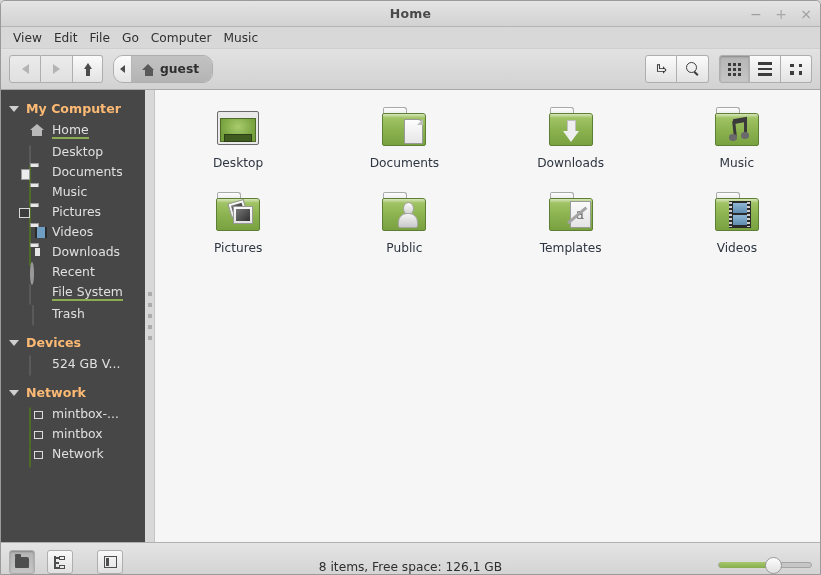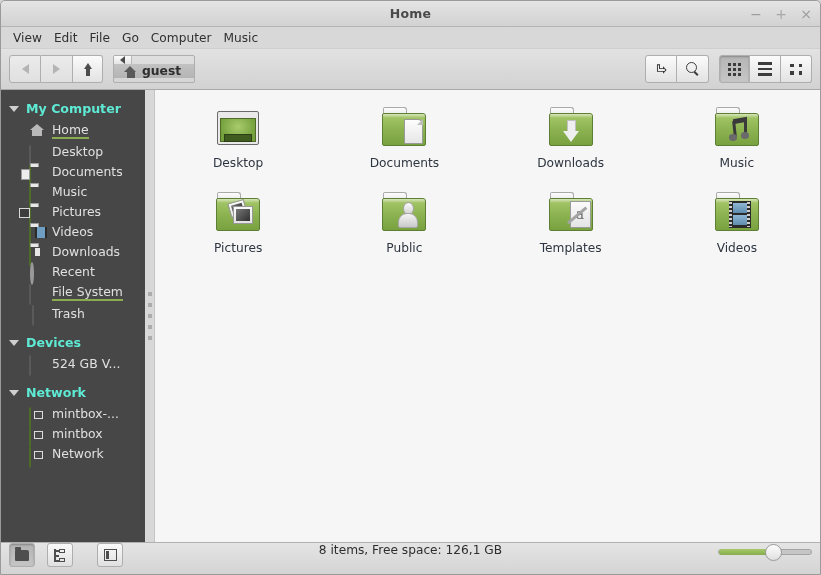--- a/index.html
+++ b/index.html
@@ -91,21 +91,21 @@
   .up-glyph::before {
     content:""; position:absolute; left:1.5px; top:0;
     border-left:4.5px solid transparent; border-right:4.5px solid transparent; border-bottom:6px solid #4c4c4c;
   }
   .up-glyph::after {
     content:""; position:absolute; left:3.5px; top:6px; width:4px; height:7px; background:#4c4c4c;
   }
 
   .breadcrumb {
     display: flex; height: 28px;
-    border: 1px solid #aeaeae; border-radius: 2px; overflow: hidden; flex-direction: column;
+    border: 1px solid #aeaeae; border-radius: 10px; overflow: hidden;
   }
   .bc-prev {
     width: 18px; background: linear-gradient(#fbfbfb,#e4e4e4);
     display:flex; align-items:center; justify-content:center;
     border-right: 1px solid #b8b8b8;
   }
   .bc-crumb {
     display:flex; align-items:center; gap:5px; padding: 0 13px 0 10px;
     background: linear-gradient(#c2c2c2, #b4b4b4);
     font-size: 12.3px; font-weight: bold; color: #2e2e2e;
@@ -149,21 +149,21 @@
     overflow: hidden;
   }
   .sb-section {
     display: flex; align-items: center; gap: 7px;
     padding: 3px 0 3px 8px; cursor: default;
   }
   .tri {
     width:0;height:0; border-left:5px solid transparent; border-right:5px solid transparent;
     border-top:6px solid #cfcfcf; margin-top:1px;
   }
-  .sb-section-label { font-size: 12.6px; font-weight: bold; color: #5eead4; }
+  .sb-section-label { font-size: 12.6px; font-weight: bold; color: #fdba74; }
   .sb-item {
     display:flex; align-items:center; gap:7px;
     padding: 2.5px 0 2.5px 28px; cursor: default;
   }
   .sb-label { font-size: 12.4px; color: #e0e0e0; }
   .sb-label.linked { border-bottom: 2px solid #8aab4f; padding-bottom: 0px; }
   .sb-icon { width: 16px; height: 15px; position: relative; flex: 0 0 16px; }
 
   
   .ic-home::before { content:""; position:absolute; left:1px; top:1px; border-left:7px solid transparent; border-right:7px solid transparent; border-bottom:6px solid #b9b9b9;}
@@ -295,21 +295,21 @@
   .film .f1 { top:2px; } .film .f2 { top:14px; }
   .film .perfL, .film .perfR { position:absolute; top:1px; width:3px; height:25px;
     background: repeating-linear-gradient(#cfcfcf 0 2px, #2b2b2b 2px 4px); }
   .film .perfL { left:0.5px; } .film .perfR { right:0.5px; }
 
   
   .statusbar {
     height: 32px; flex: 0 0 32px;
     background: linear-gradient(#e4e4e4, #d4d4d4);
     border-top: 1px solid #b0b0b0;
-    display: flex; align-items: flex-start; padding: 0 8px; gap: 12px;
+    display: flex; align-items: flex-end; padding: 0 8px; gap: 12px;
     position: relative;
   }
   .sb-btn {
     width: 26px; height: 24px;
     background: linear-gradient(#fafafa,#e0e0e0);
     border: 1px solid #aeaeae; border-radius: 3px;
     display:flex; align-items:center; justify-content:center; cursor:default;
   }
   .sb-btn.on { background: linear-gradient(#b3b3b3,#c5c5c5); box-shadow: inset 0 1px 2px rgba(0,0,0,.25); }
   .g-folder { width:14px; height:11px; background:#4e4e4e; border-radius:1px 2px 1px 1px; position:relative;}

